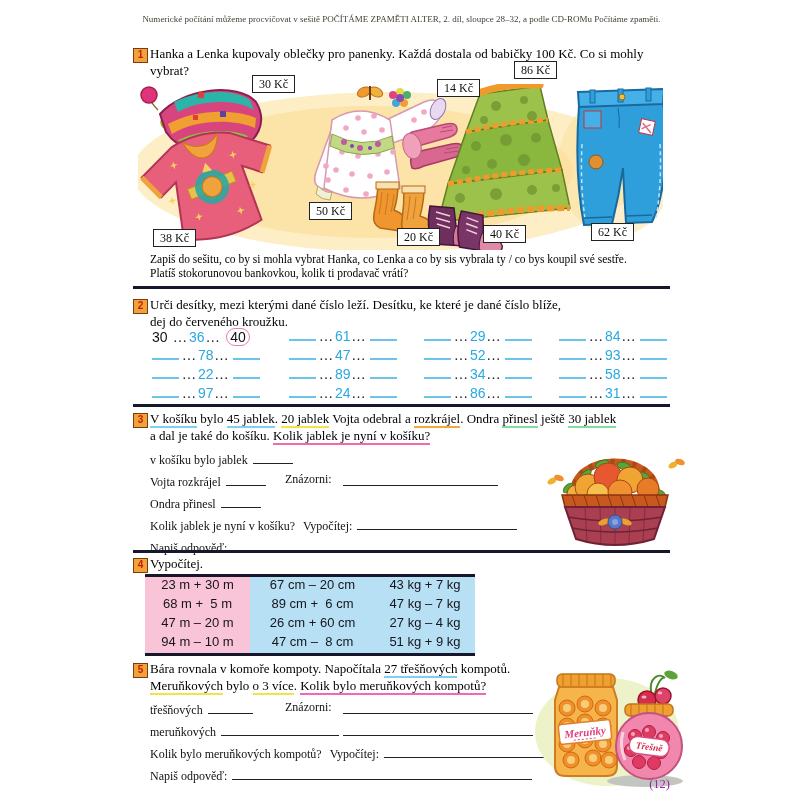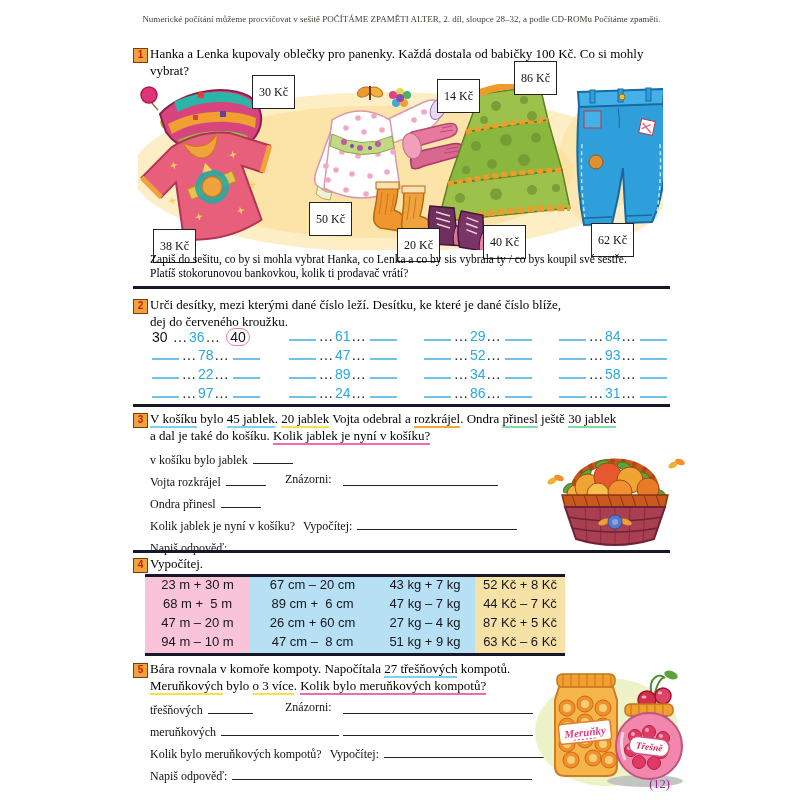--- a/index.html
+++ b/index.html
@@ -10,21 +10,21 @@
   
   .hdr{position:absolute;left:133px;top:14px;width:537px;text-align:center;
        font-size:9px;color:#474038;}
   
   .badge{position:absolute;left:133px;width:13px;height:13px;background:#f2a23c;
          border:1px solid #7a3c0a;color:#c42000;text-align:center;line-height:13px;
          font:bold 10px "Liberation Sans",sans-serif;}
   .h{position:absolute;left:150px;font-size:13px;color:#000;}
   .sep{position:absolute;left:133px;width:537px;height:3px;background:#15172b;}
   
-  .tag{position:absolute;background:#fff;border:1px solid #222;padding:8px 6px;
+  .tag{position:absolute;background:#fff;border:1px solid #222;padding:0px 6px;
        font-size:12px;line-height:16px;color:#111;}
   
   .u-blue{border-bottom:2px solid #7fcfee;}
   .u-yellow{border-bottom:2px solid #f1e34c;}
   .u-green{border-bottom:2px solid #7fdc9e;}
   .u-orange{border-bottom:2px solid #f5a93b;}
   .u-pink{border-bottom:2px solid #f06ab0;}
   
   .t2cell{position:absolute;font-size:14px;white-space:nowrap;text-align:right;}
   .t2num{color:#2aa8e0;font-family:"Liberation Sans",sans-serif;}
@@ -341,26 +341,20 @@
     <div class="t4cell">89 cm + &nbsp;6 cm</div>
     <div class="t4cell">26 cm + 60 cm</div>
     <div class="t4cell">47 cm – &nbsp;8 cm</div>
   </div>
   <div class="t4col" style="width:100px;background:#b8e0f5">
     <div class="t4cell">43 kg + 7 kg</div>
     <div class="t4cell">47 kg – 7 kg</div>
     <div class="t4cell">27 kg – 4 kg</div>
     <div class="t4cell">51 kg + 9 kg</div>
   </div>
-  <div class="t4col" style="width:90px;background:#f6e2a7">
-    <div class="t4cell">52 Kč + 8 Kč</div>
-    <div class="t4cell">44 Kč – 7 Kč</div>
-    <div class="t4cell">87 Kč + 5 Kč</div>
-    <div class="t4cell">63 Kč – 6 Kč</div>
-  </div>
 </div>
 
 <div class="badge" style="top:663px">5</div>
 <div class="h nw" style="top:661px">
   <span>Bára rovnala v komoře kompoty. Napočítala </span><span class="u-blue">27 třešňových</span><span> kompotů.</span>
 </div>
 <div class="h nw" style="top:678px">
   <span class="u-yellow">Meruňkových</span><span> bylo </span><span class="u-yellow">o 3 více</span><span>. </span><span class="u-pink">Kolik bylo meruňkových kompotů?</span>
 </div>
 

